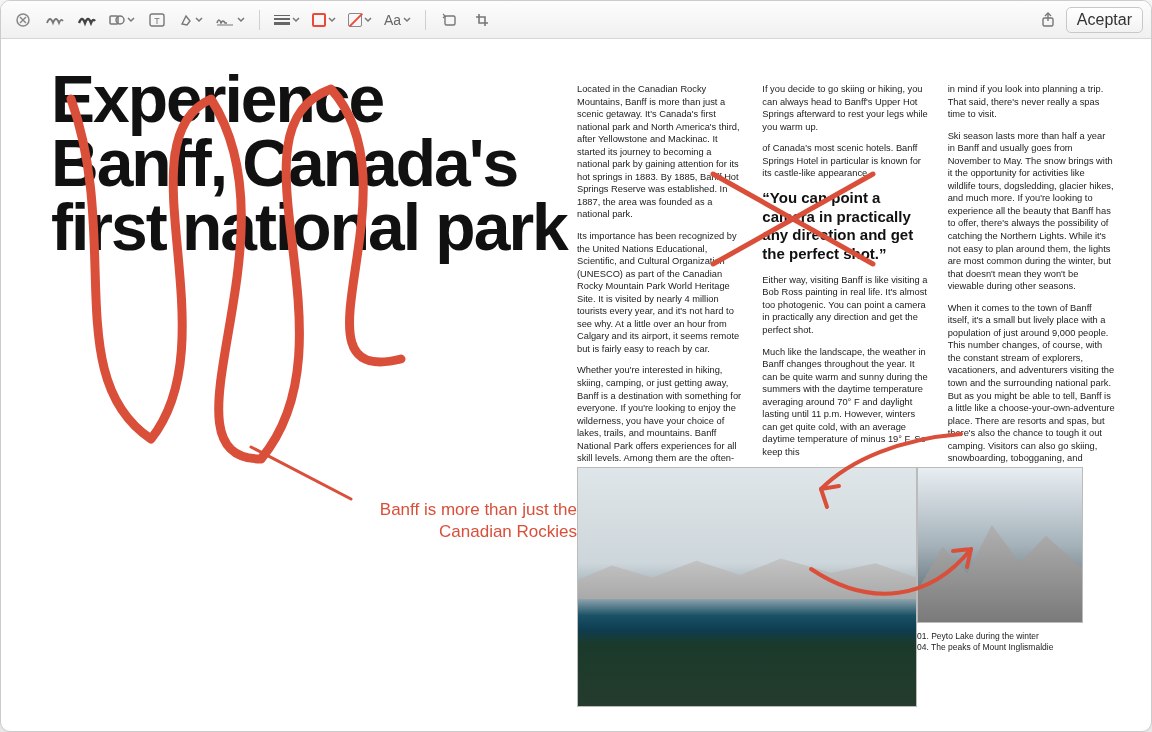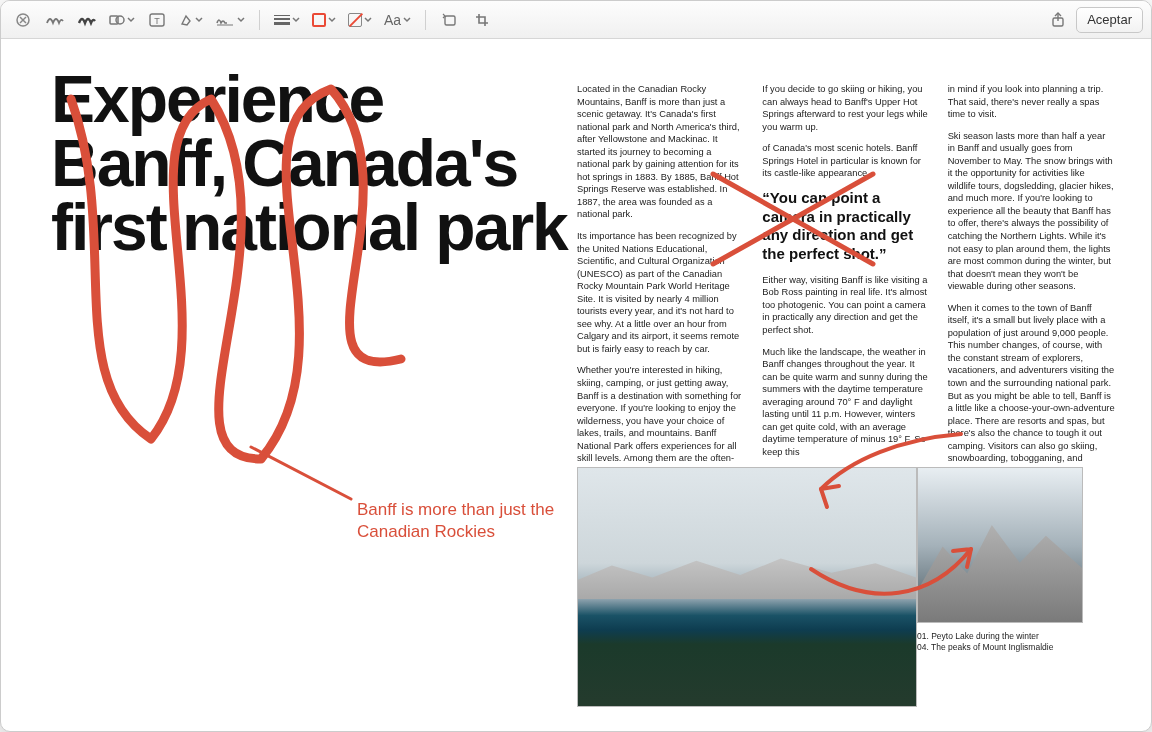--- a/index.html
+++ b/index.html
@@ -31,21 +31,21 @@
   }
   .chev { margin-left: 2px; }
   .sep { width: 1px; height: 20px; background: #d0d0d0; margin: 0 6px; }
   .spacer { flex: 1; }
   .accept {
     height: 26px;
     padding: 0 10px;
     border: 1px solid #c8c8c8;
     border-radius: 5px;
     background: linear-gradient(#fff,#f2f2f2);
-    font-size: 13px;
+    font-size: 16px;
     color: #333;
     display: flex; align-items: center;
   }
   .shape-swatch {
     width: 14px; height: 14px; border: 2px solid #ea4a36; border-radius: 2px;
   }
   .diag-box { width:14px; height:14px; border:1.5px solid #888; border-radius:2px; position:relative;}
   .diag-box::before{content:"";position:absolute;left:-2px;top:5px;width:18px;height:2px;background:#ea4a36;transform:rotate(-45deg);}
   .content {
     flex: 1;
@@ -80,21 +80,21 @@
     color: #111;
     margin: 4px 0 10px 0;
   }
   .annot {
     position:absolute;
     left: 356px; top: 460px;
     color: #d94f3a;
     font-size: 17px;
     line-height: 1.3;
     max-width: 220px;
-    text-align: left;
+    text-align: right;
   }
   .photos {
     position: absolute;
     left: 576px; top: 428px;
     right: 36px;
     display: flex;
     gap: 0;
     align-items: flex-start;
   }
   .photo-main {

